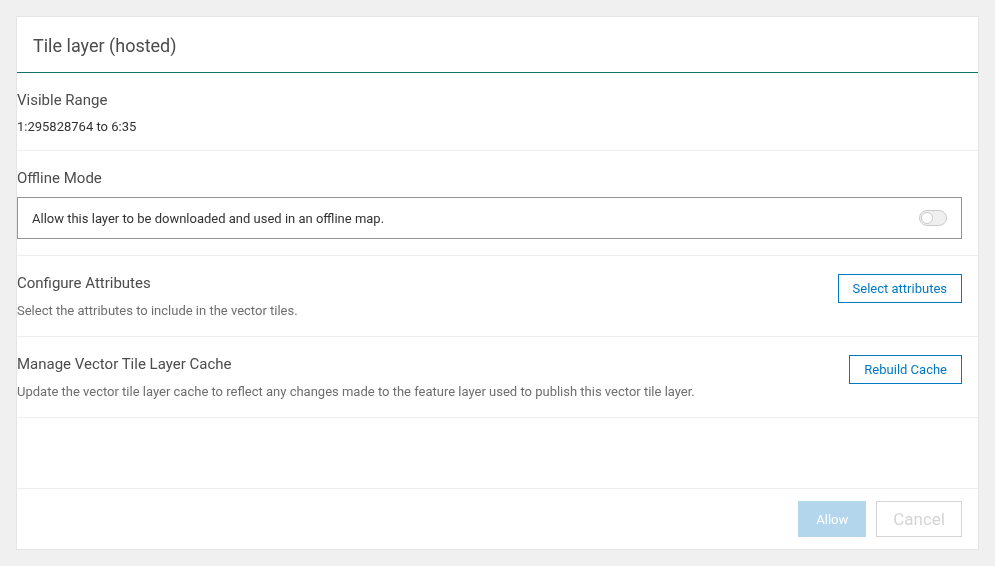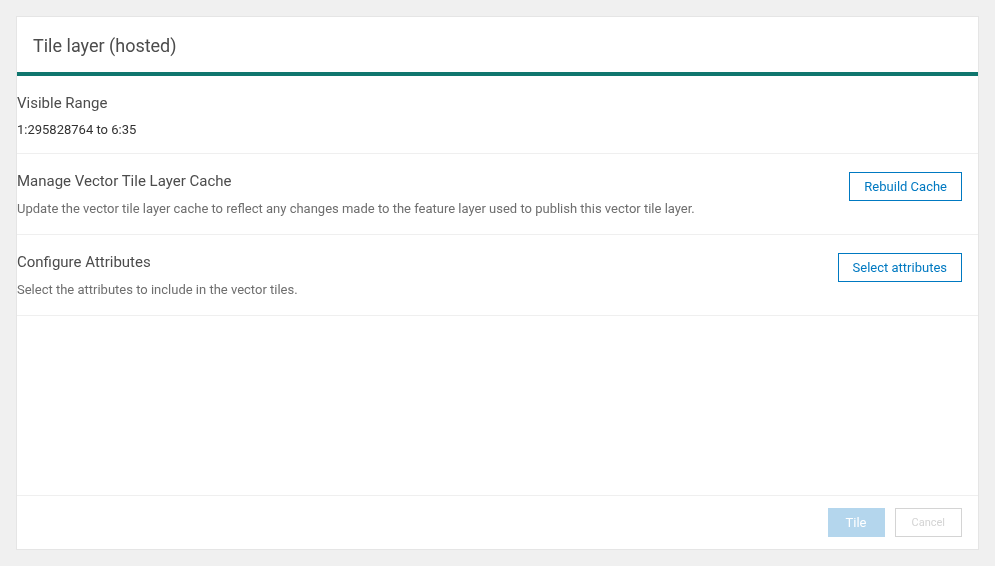--- a/index.html
+++ b/index.html
@@ -17,21 +17,21 @@
     .panel {
       background: #fff;
       border: 1px solid #e5e5e5;
       width: 100%;
       height: 100%;
       display: flex;
       flex-direction: column;
     }
     .panel-header {
       padding: 18px 16px 16px 16px;
-      border-bottom: 4px solid #0f766e;
+      border-bottom: 1px solid #0f766e;
     }
     .panel-title {
       font-size: 18px;
       font-weight: 400;
       color: #4c4c4c;
     }
     .section {
       padding: 18px 16px 16px 0;
       border-bottom: 1px solid #efefef;
     }
@@ -117,57 +117,66 @@
       color: #fff;
       font-size: 13px;
       padding: 7px 18px;
       cursor: pointer;
       font-family: inherit;
     }
     .cancel-button {
       background: #fff;
       border: 1px solid #d4d4d4;
       color: #d4d4d4;
-      font-size: 11px;
+      font-size: 17px;
       padding: 7px 16px;
       cursor: pointer;
       font-family: inherit;
     }
   </style>
 </head>
 <body>
 
 <div class="panel">
   <div class="panel-header">
     <h1 class="panel-title">Tile layer (hosted)</h1>
   </div>
 
   <div class="section">
     <div class="section-label">Visible Range</div>
     <div class="section-value">1:295828764 to 6:35</div>
   </div>
 
-
   <div class="section">
-    <div class="section-row">
-      <div class="section-text">
-        <div class="section-label">Manage Vector Tile Layer Cache</div>
-        <div class="section-description">Update the vector tile layer cache to reflect any changes made to the feature layer used to publish this vector tile layer.</div>
+    <div class="section-label">Offline Mode</div>
+    <div class="toggle-row">
+      <span class="toggle-text">Allow this layer to be downloaded and used in an offline map.</span>
+      <div class="toggle-switch">
+        <div class="toggle-knob"></div>
       </div>
-      <button class="outline-button">Rebuild Cache</button>
     </div>
   </div>
 
   <div class="section">
     <div class="section-row">
       <div class="section-text">
         <div class="section-label">Configure Attributes</div>
         <div class="section-description">Select the attributes to include in the vector tiles.</div>
       </div>
       <button class="outline-button">Select attributes</button>
     </div>
   </div>
 
+  <div class="section">
+    <div class="section-row">
+      <div class="section-text">
+        <div class="section-label">Manage Vector Tile Layer Cache</div>
+        <div class="section-description">Update the vector tile layer cache to reflect any changes made to the feature layer used to publish this vector tile layer.</div>
+      </div>
+      <button class="outline-button">Rebuild Cache</button>
+    </div>
+  </div>
+
   <div class="footer">
-    <button class="save-button">Tile</button>
+    <button class="save-button">Allow</button>
     <button class="cancel-button">Cancel</button>
   </div>
 </div>
 
 </body></html>

